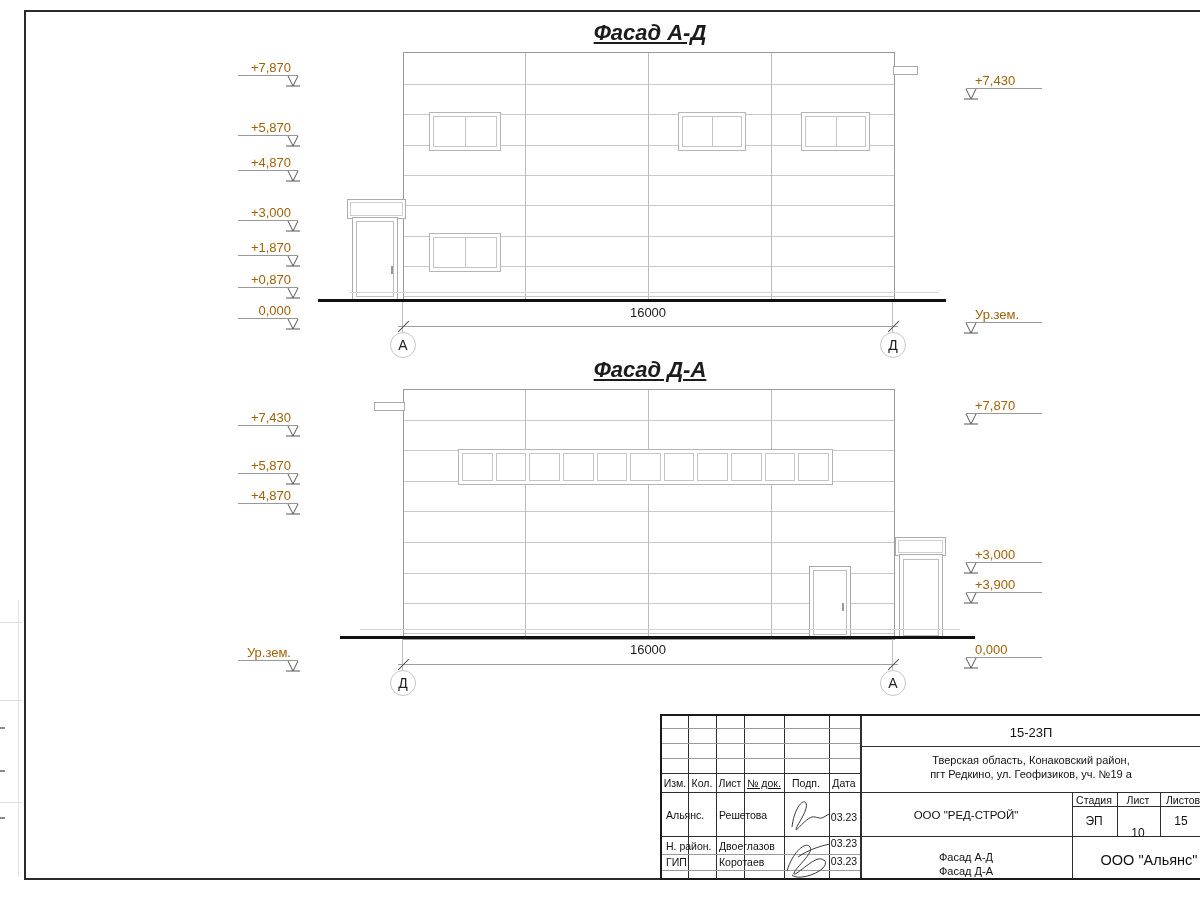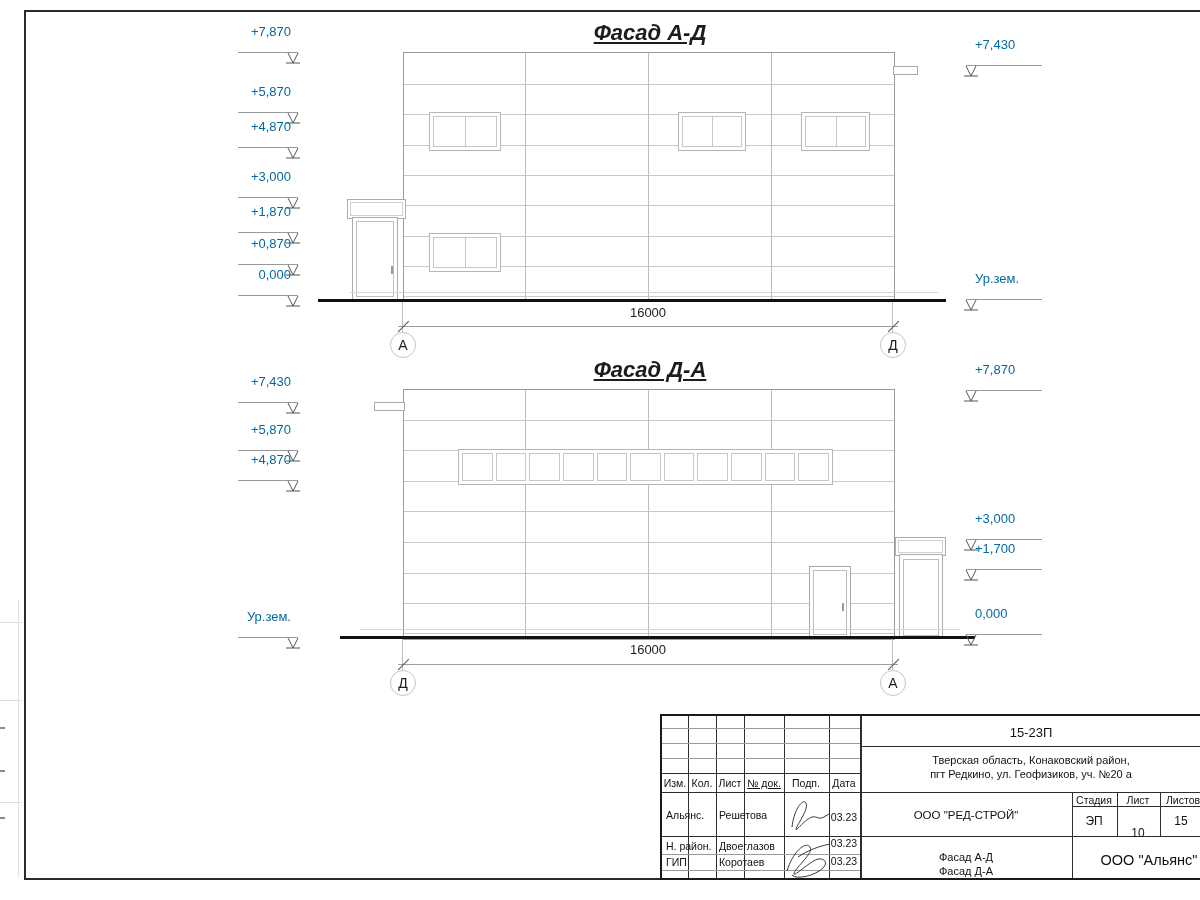--- a/index.html
+++ b/index.html
@@ -33,21 +33,21 @@
   .ground{position:absolute;height:3px;background:#111;}
   .plinth{position:absolute;height:1px;background:#d6d6d6;}
   .ext-line{position:absolute;width:1px;background:#c0c0c0;}
   .dim-line{position:absolute;height:1px;background:#9e9e9e;}
   .tick{position:absolute;width:15px;height:1px;background:#555;transform:rotate(-45deg);}
   .dim-text{position:absolute;text-align:center;font-size:13px;color:#1c1c1c;}
   .axis-circle{position:absolute;width:26px;height:26px;border:1px solid #c6c6c6;border-radius:50%;display:flex;align-items:center;justify-content:center;font-size:14px;color:#222;background:#fff;box-sizing:border-box;}
   .facade-title{position:absolute;width:240px;text-align:center;font-size:22px;font-weight:bold;font-style:italic;text-decoration:underline;color:#1c1c1c;}
   
   .elev{position:absolute;width:60px;}
-  .elev .elev-label{display:block;font-size:13px;line-height:14px;color:#0369a1;border-bottom:1px solid #999;padding-bottom:13px;}
+  .elev .elev-label{display:block;font-size:13px;line-height:14px;color:#a16207;border-bottom:1px solid #999;padding-bottom:0;margin-top:36px;}
   .elev.left .elev-label{text-align:right;padding-right:7px;}
   .elev.right{width:76px;}
   .elev.right .elev-label{text-align:left;padding-left:9px;}
   .elev .elev-arrow{position:absolute;top:100%;margin-top:-1px;}
   .elev.left .elev-arrow{right:-3px;}
   .elev.right .elev-arrow{left:-3px;}
   
   .tb{left:660px;top:714px;width:540px;height:166px;border-left:2px solid #1a1a1a;border-top:2px solid #1a1a1a;border-bottom:2px solid #1a1a1a;box-sizing:border-box;overflow:hidden;background:#fff;}
   .tb .vl,.tb .hl{position:absolute;background:#2e2e2e;}
   .tb .vl{width:1px;}
@@ -270,21 +270,21 @@
         <path d="M1 11 H15 M3 1 L8 11 L13 1" fill="none" stroke="#555" stroke-width="1"></path>
       </svg>
     </div>
   <div class="elev right" style="left:966px;top:512px;">
       <span class="elev-label">+3,000</span>
       <svg class="elev-arrow" width="16" height="13" viewBox="0 0 16 13">
         <path d="M1 11 H15 M3 1 L8 11 L13 1" fill="none" stroke="#555" stroke-width="1"></path>
       </svg>
     </div>
   <div class="elev right" style="left:966px;top:542px;">
-      <span class="elev-label">+1,700</span>
+      <span class="elev-label">+3,900</span>
       <svg class="elev-arrow" width="16" height="13" viewBox="0 0 16 13">
         <path d="M1 11 H15 M3 1 L8 11 L13 1" fill="none" stroke="#555" stroke-width="1"></path>
       </svg>
     </div>
   <div class="elev right" style="left:966px;top:607px;">
       <span class="elev-label">0,000</span>
       <svg class="elev-arrow" width="16" height="13" viewBox="0 0 16 13">
         <path d="M1 11 H15 M3 1 L8 11 L13 1" fill="none" stroke="#555" stroke-width="1"></path>
       </svg>
     </div>
@@ -331,21 +331,21 @@
 
     <svg class="sig" style="left:124px;top:79px;" width="44" height="42" viewBox="0 0 44 42">
       <path d="M6 32 C8 14 17 3 20 8 C23 14 12 28 10 34 C9 38 19 24 26 22 C31 21 33 25 38 22 L43 19" fill="none" stroke="#3a3a3a" stroke-width="1"></path>
     </svg>
     <svg class="sig" style="left:120px;top:119px;" width="50" height="46" viewBox="0 0 50 46">
       <path d="M5 36 C11 16 24 6 28 12 C32 18 14 32 12 38 C10 44 28 26 36 24 C43 23 46 28 41 33 C33 41 14 45 10 40 M16 22 C26 15 38 11 48 9" fill="none" stroke="#3a3a3a" stroke-width="1"></path>
     </svg>
 
     <div class="txt c" style="left:369px;top:9px;font-size:13px;">15-23П</div>
     <div class="txt c" style="left:369px;top:38px;font-size:11px;">Тверская область, Конаковский район,</div>
-    <div class="txt c" style="left:369px;top:52px;font-size:11px;">пгт Редкино, ул. Геофизиков, уч. №20 а</div>
+    <div class="txt c" style="left:369px;top:52px;font-size:11px;">пгт Редкино, ул. Геофизиков, уч. №19 а</div>
     <div class="txt c" style="left:304px;top:93px;font-size:11.5px;">ООО "РЕД-СТРОЙ"</div>
     <div class="txt c" style="left:432px;top:78px;">Стадия</div>
     <div class="txt c" style="left:476px;top:78px;">Лист</div>
     <div class="txt c" style="left:521px;top:78px;">Листов</div>
     <div class="txt c" style="left:432px;top:98px;font-size:12px;">ЭП</div>
     <div class="txt c" style="left:476px;top:110px;font-size:12px;">10</div>
     <div class="txt c" style="left:519px;top:98px;font-size:12px;">15</div>
     <div class="txt c" style="left:304px;top:135px;font-size:11px;">Фасад А-Д</div>
     <div class="txt c" style="left:304px;top:149px;font-size:11px;">Фасад Д-А</div>
     <div class="txt c" style="left:487px;top:136px;font-size:14.5px;">ООО "Альянс"</div>

